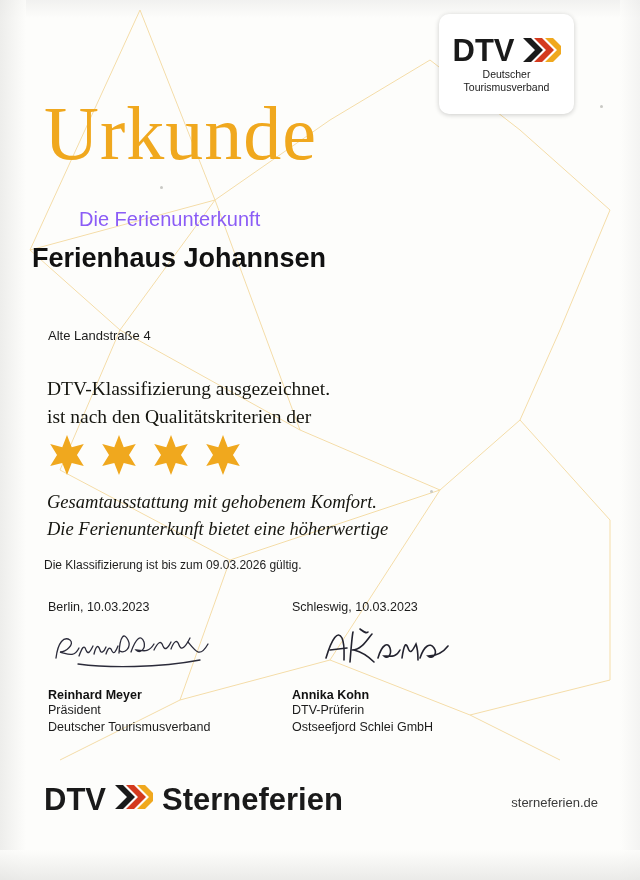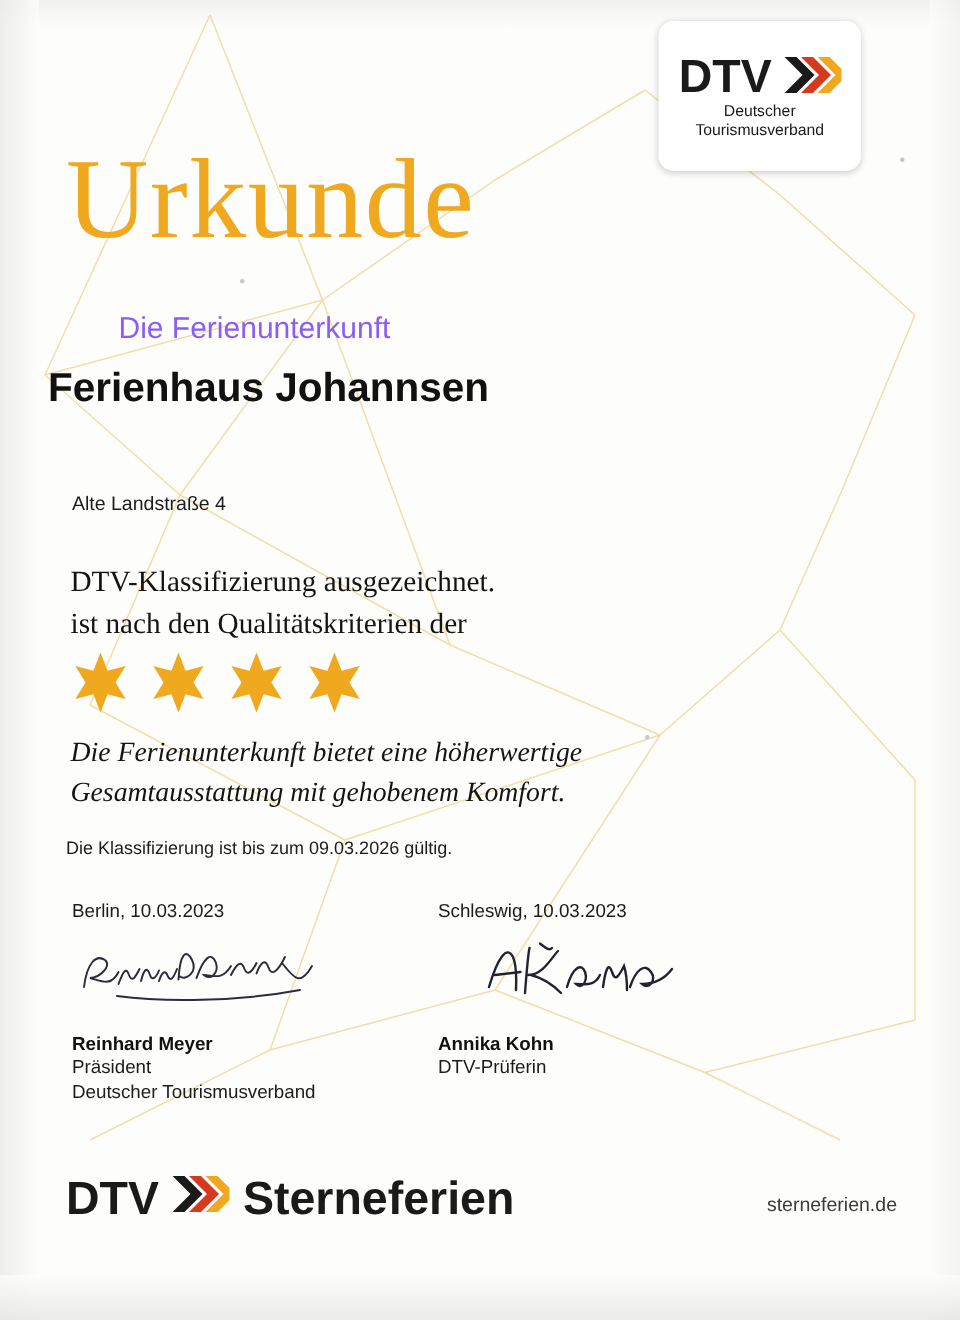--- a/index.html
+++ b/index.html
@@ -312,22 +312,22 @@
     </svg>
     <svg width="42" height="42" viewBox="0 0 40 40">
       <path d="M20 1 L24.5 12.5 L36 9.5 L29.5 20 L36 30.5 L24.5 27.5 L20 39 L15.5 27.5 L4 30.5 L10.5 20 L4 9.5 L15.5 12.5 Z" fill="#f0a81e"></path>
     </svg>
     <svg width="42" height="42" viewBox="0 0 40 40">
       <path d="M20 1 L24.5 12.5 L36 9.5 L29.5 20 L36 30.5 L24.5 27.5 L20 39 L15.5 27.5 L4 30.5 L10.5 20 L4 9.5 L15.5 12.5 Z" fill="#f0a81e"></path>
     </svg>
   </div>
 
   <div class="description">
+    <div>Gesamtausstattung mit gehobenem Komfort.</div>
     <div>Die Ferienunterkunft bietet eine höherwertige</div>
-    <div>Gesamtausstattung mit gehobenem Komfort.</div>
   </div>
 
   <div class="validity">Die Klassifizierung ist bis zum 09.03.2026 gültig.</div>
 
   <div class="sig-block sig-left">
     <div class="sig-place">Berlin, 10.03.2023</div>
     <svg class="sig-img" width="180" height="52" viewBox="0 0 180 52">
       <g stroke="#2b2b3a" stroke-width="1.3" fill="none" stroke-linecap="round">
         <path d="M8 34 C10 18, 16 12, 22 16 C27 20, 18 28, 12 28 C20 30, 26 34, 31 24"></path>
         <path d="M31 32 C34 24, 36 20, 38 26 C40 31, 42 28, 45 22"></path>
@@ -356,20 +356,21 @@
         <path d="M60 26 C70 26, 76 14, 80 10"></path>
         <path d="M62 26 C70 28, 76 32, 82 38"></path>
         <path d="M86 34 C90 20, 96 18, 98 24 C100 30, 96 36, 92 32 C98 32, 104 34, 108 26"></path>
         <path d="M110 34 C112 20, 114 18, 116 24 C118 30, 120 28, 124 20 C126 26, 126 32, 126 36"></path>
         <path d="M128 34 C132 22, 138 18, 142 24 C146 30, 140 36, 136 32 C142 32, 150 30, 156 22"></path>
         <path d="M68 5 C72 8, 74 10, 76 8"></path>
       </g>
     </svg>
     <div class="sig-name">Annika Kohn</div>
     <div class="sig-role">DTV-Prüferin</div>
+    <div class="sig-org">Ostseefjord Schlei GmbH</div>
   </div>
 
   <div class="footer-logo">
     <span class="footer-dtv">DTV</span>
     <span>
       <svg width="40" height="30" viewBox="0 0 40 30">
         <path d="M2 3 L14 15 L2 27 L10 27 L22 15 L10 3 Z" fill="#1a1a1a"></path>
         <path d="M13 3 L25 15 L13 27 L21 27 L33 15 L21 3 Z" fill="#d43a1e"></path>
         <path d="M24 3 L36 15 L24 27 L32 27 L44 15 L32 3 Z" fill="#f0a81e"></path>
       </svg>

